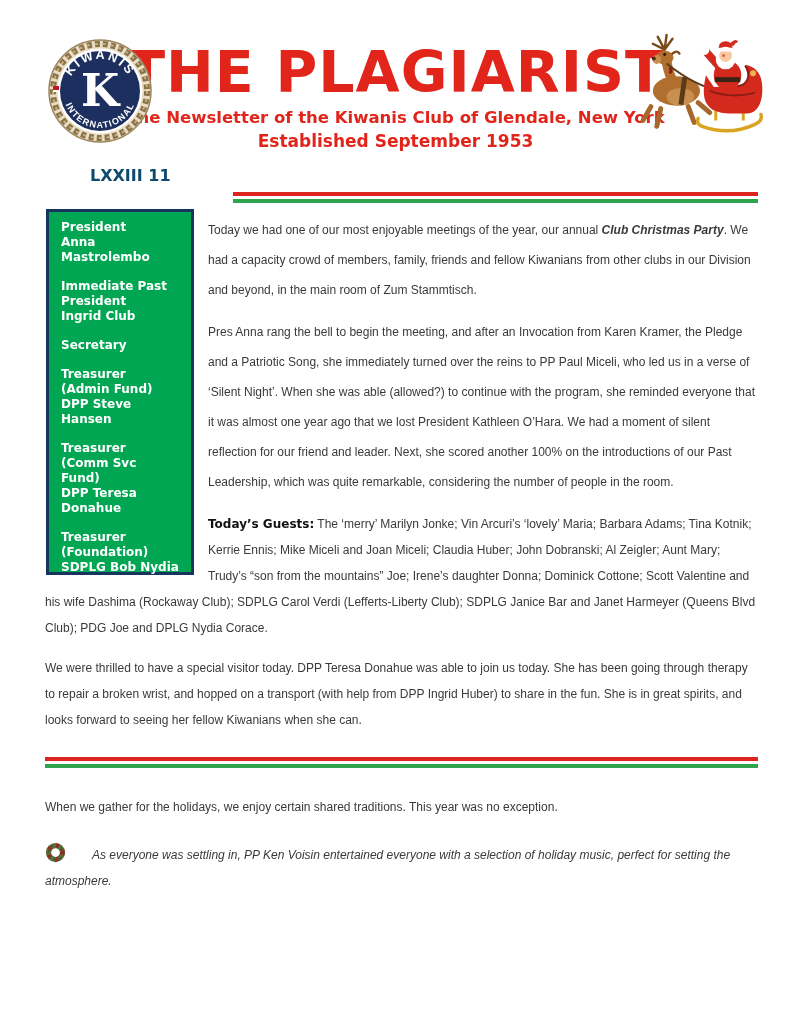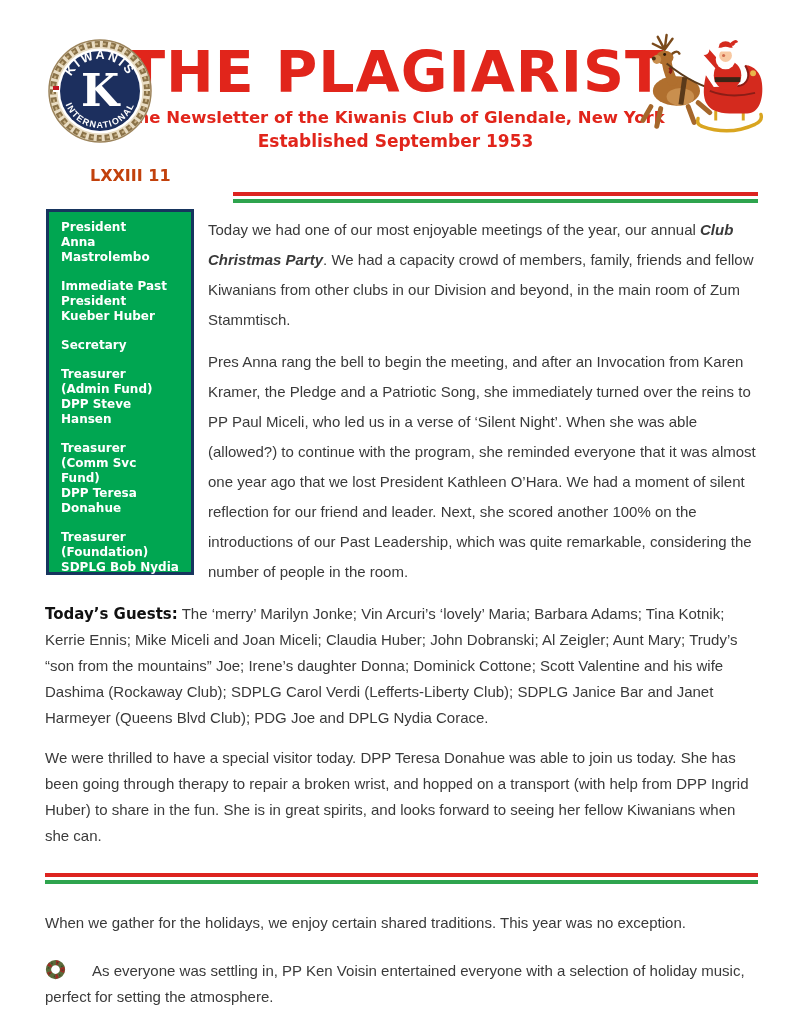--- a/index.html
+++ b/index.html
@@ -29,21 +29,21 @@
   }
   .nl-established{
     margin-top:4px;
     font-family:"DejaVu Sans",sans-serif;
     font-weight:bold;font-size:17px;color:#e1251b;
   }
   .meta-row{
     display:flex;justify-content:space-between;
     padding:6px 91px 0 90px;
     font-family:"DejaVu Sans",sans-serif;
-    font-weight:bold;font-size:16px;color:#c2410c;
+    font-weight:bold;font-size:16px;color:#0c4a6e;
   }
   
   .tricolor{height:11px;}
   .tricolor .bar-red{height:4px;background:#dd2420;margin-bottom:3px;}
   .tricolor .bar-green{height:4px;background:#2ea44e;}
   .divider-top{margin:7px 33px 0 233px;}
   .divider-mid{margin:24px 0 20px 0;}
   
   .content{padding:0 33px 0 45px;}
   .officer-box{
@@ -55,30 +55,30 @@
   }
   .officer-entry{margin-bottom:14px;}
   .officer-entry div{
     color:#ffffff;font-weight:bold;font-size:12px;line-height:15px;
     font-family:"DejaVu Sans",sans-serif;
   }
   .officer-footer{
     color:#ffffff;font-weight:bold;font-size:12px;line-height:15px;
     font-family:"DejaVu Sans",sans-serif;margin-top:12px;
   }
-  .para{margin:0;font-size:15px;}
+  .para{margin:0;font-size:12px;}
   .loose{line-height:30px;margin:12px 0 0 0;}
   .normal{line-height:26px;margin:14px 0 0 0;}
   .bi{font-weight:bold;font-style:italic;}
   .guests-label{
     font-family:"DejaVu Sans",sans-serif;
     font-weight:bold;color:#111;
   }
   .wreath{vertical-align:-4px;margin-right:26px;}
-  .bullet-para{margin-top:22px;}
+  .bullet-para{margin-top:22px;font-style:italic;}
   .after-divider{margin-top:26px;}
 </style>
 </head>
 <body>
 
 <div class="page">
 
   <div class="header">
 
     <div class="logo-wrap">
@@ -165,21 +165,21 @@
   <div class="content">
 
     <aside class="officer-box">
       <div class="officer-entry">
         <div>President</div>
         <div>Anna Mastrolembo</div>
       </div>
       <div class="officer-entry">
         <div>Immediate Past</div>
         <div>President</div>
-        <div>Kueber Huber</div>
+        <div>Ingrid Club</div>
       </div>
       <div class="officer-entry">
         <div>Secretary</div>
       </div>
       <div class="officer-entry">
         <div>Treasurer</div>
         <div>(Admin Fund)</div>
         <div>DPP Steve Hansen</div>
       </div>
       <div class="officer-entry">

